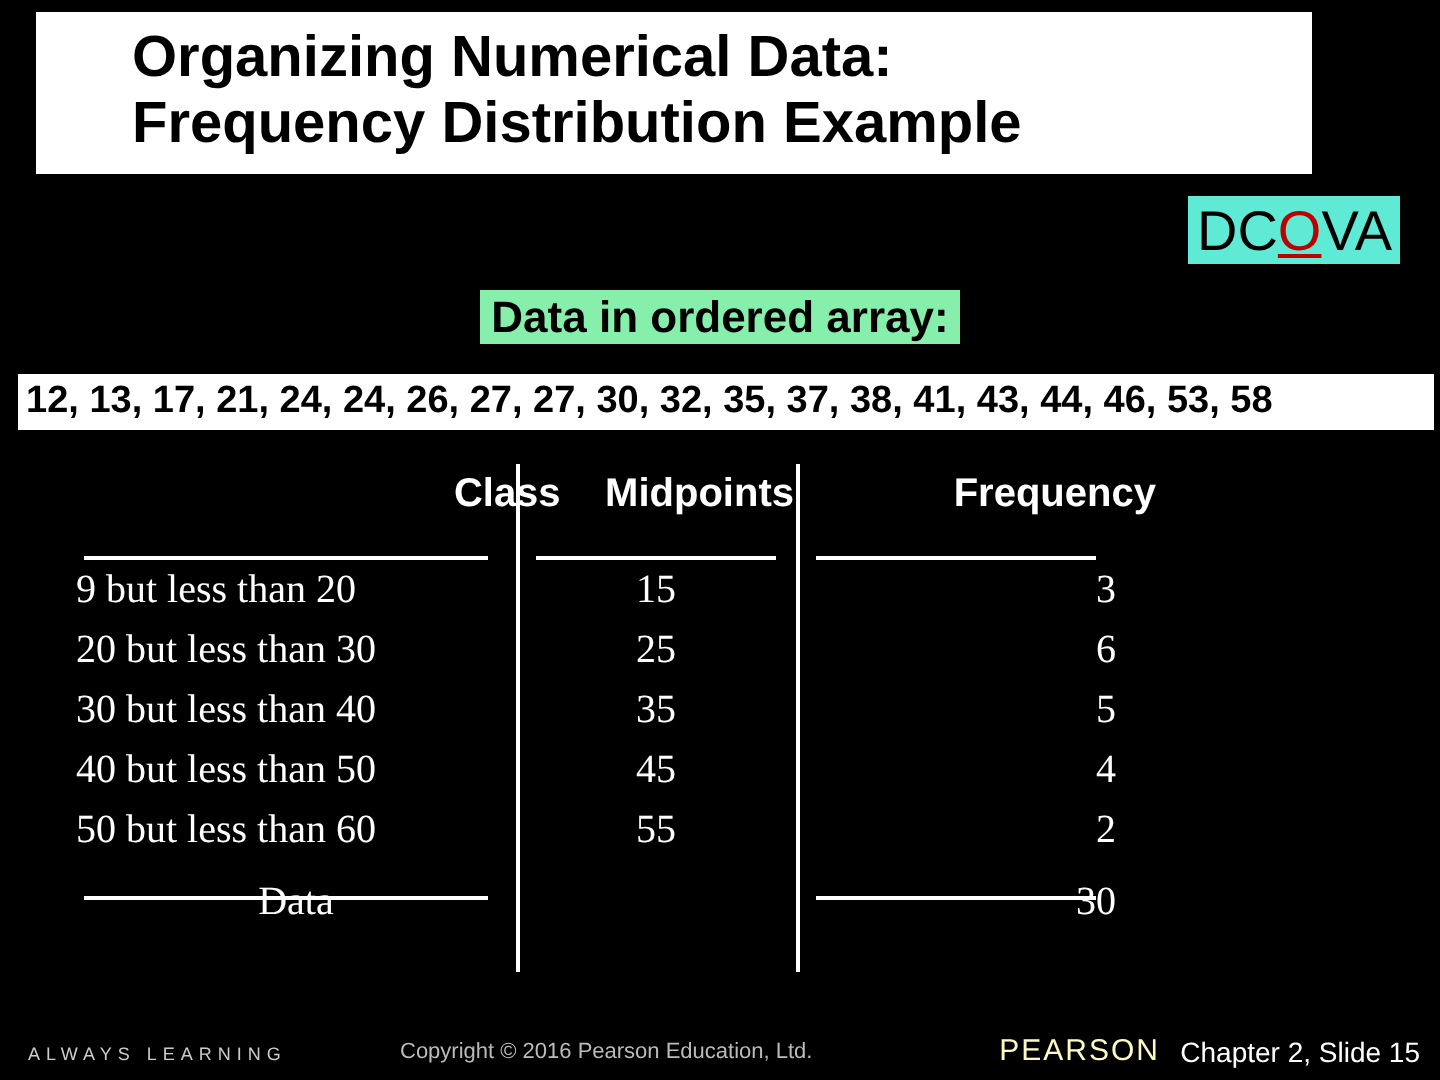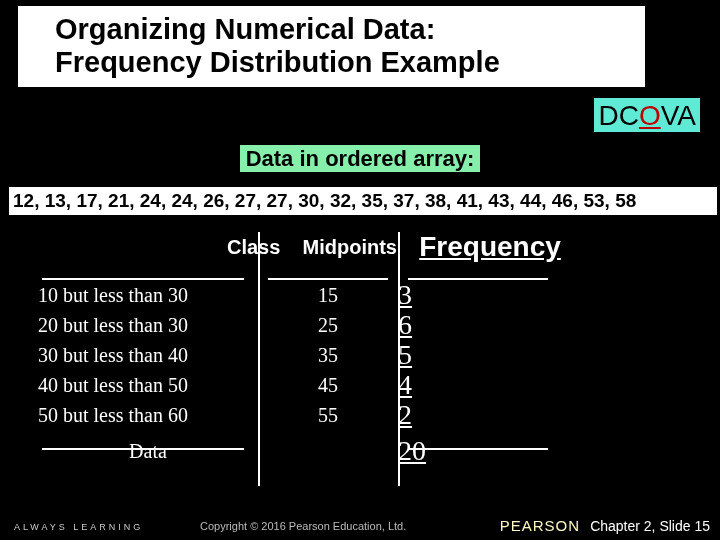--- a/index.html
+++ b/index.html
@@ -13,21 +13,21 @@
     position: relative;
     width: 720px; height: 540px;
     background: #000;
   }
   
   .title-block {
     position: absolute;
     top: 6px; left: 18px;
     width: 580px;
     background: #fff;
-    padding: 7px 10px 7px 37px;
+    padding: 7px 10px 7px 48px;
   }
   .title-block h1 {
     margin: 0;
     font-size: 29px;
     font-weight: bold;
     color: #000;
     line-height: 1.15;
   }
   .dcova {
     position: absolute;
@@ -75,21 +75,21 @@
     width: 540px;
     color: #fff;
   }
   .row {
     display: flex;
     align-items: center;
     height: 30px;
   }
   .col-class { width: 220px; padding-left: 4px; font-size: 20px; font-family: "Times New Roman", serif;}
   .col-mid   { width: 140px; text-align: center; font-size: 20px; font-family: "Times New Roman", serif;}
-  .col-freq  { width: 160px; text-align: left; font-size: 28px; font-family: "Times New Roman", serif; text-decoration: underline;}
+  .col-freq  { width: 160px; text-align: right; font-size: 20px; font-family: "Times New Roman", serif;}
   .hdr { font-family: Arial, sans-serif; font-weight: bold; font-size: 19px; }
   .hdr .col-class { padding-left: 24px; font-family: Arial, sans-serif; text-align: right;}
   .hdr .col-mid, .hdr .col-freq { font-family: Arial, sans-serif; }
   .vline1 {
     position: absolute;
     top: 232px; left: 258px;
     width: 2px; height: 254px;
     background: #fff;
   }
   .vline2 {
@@ -175,21 +175,21 @@
   <div class="hline-tot-freq"></div>
 
   <div class="freq-table">
     <div class="row hdr">
       <div class="col-class">Class</div>
       <div class="col-mid">Midpoints</div>
       <div class="col-freq">Frequency</div>
     </div>
     <div class="space-top"></div>
     <div class="row data-row">
-      <div class="col-class">10 but less than 30</div>
+      <div class="col-class">9 but less than 20</div>
       <div class="col-mid">15</div>
       <div class="col-freq">3</div>
     </div>
     <div class="row data-row">
       <div class="col-class">20 but less than 30</div>
       <div class="col-mid">25</div>
       <div class="col-freq">6</div>
     </div>
     <div class="row data-row">
       <div class="col-class">30 but less than 40</div>
@@ -203,21 +203,21 @@
     </div>
     <div class="row data-row">
       <div class="col-class">50 but less than 60</div>
       <div class="col-mid">55</div>
       <div class="col-freq">2</div>
     </div>
     <div style="height:6px"></div>
     <div class="row total">
       <div class="col-class">Data</div>
       <div class="col-mid"></div>
-      <div class="col-freq">20</div>
+      <div class="col-freq">30</div>
     </div>
   </div>
 
   <div class="footer">
     <div class="always">ALWAYS LEARNING</div>
     <div class="copyright">Copyright © 2016 Pearson Education, Ltd.</div>
     <div class="pearson">PEARSON</div>
     <div class="chapinfo">Chapter 2, Slide 15</div>
   </div>
 

